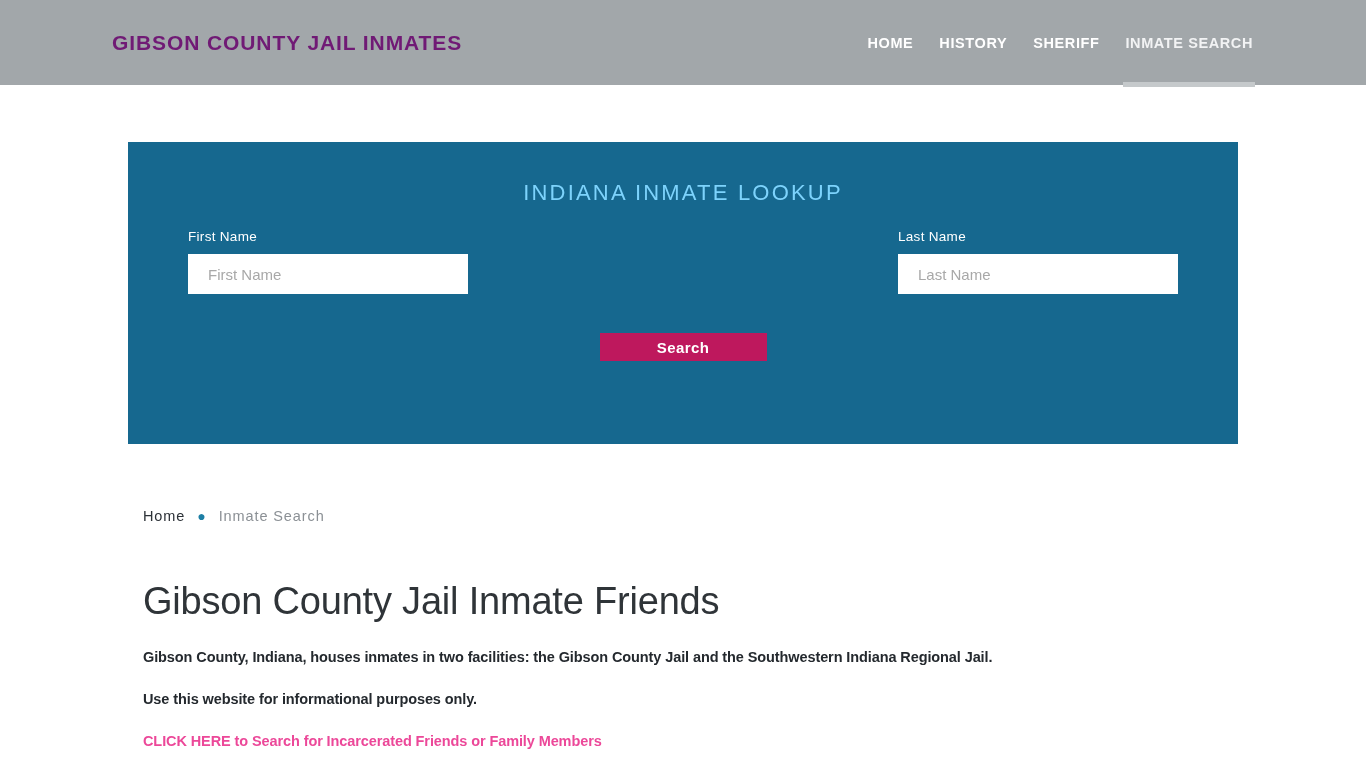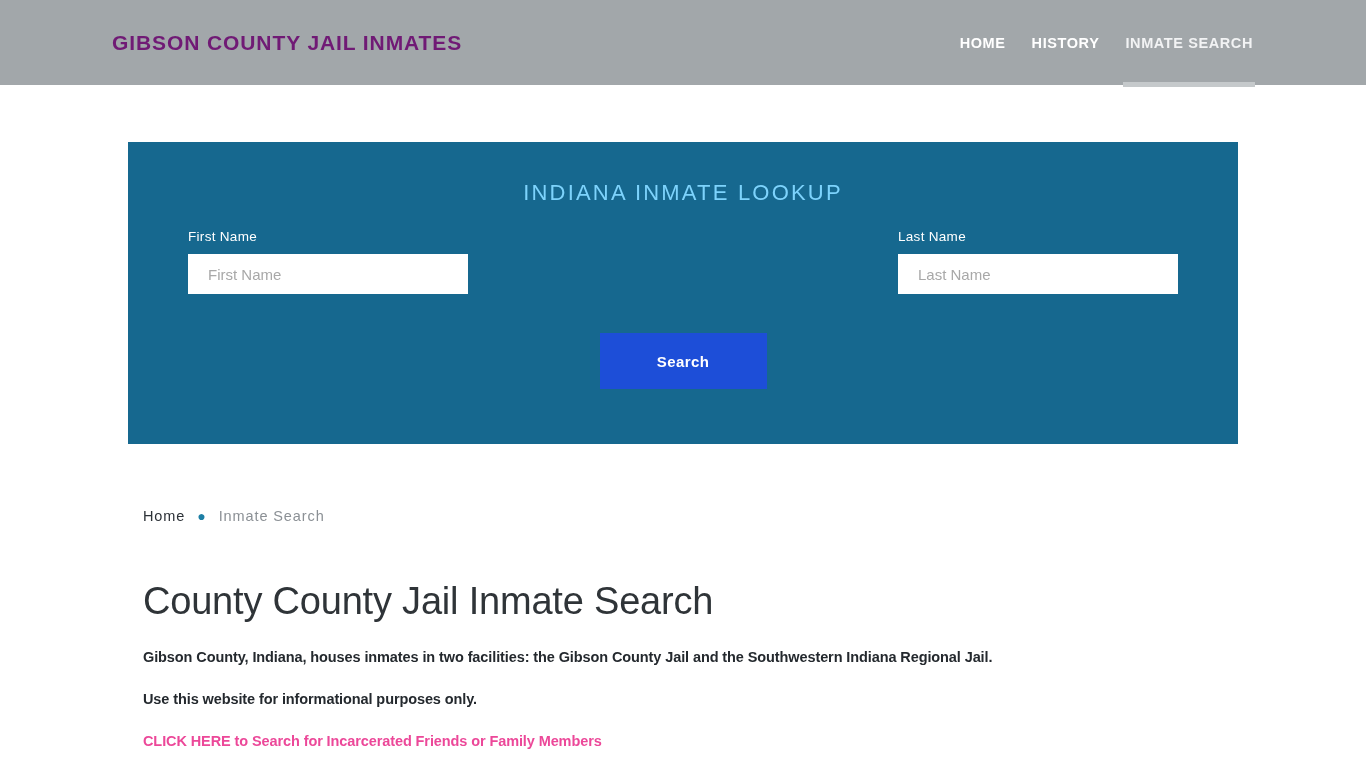--- a/index.html
+++ b/index.html
@@ -112,23 +112,23 @@
     color: #a8a8a8;
     opacity: 1;
   }
   .search-row {
     display: flex;
     justify-content: center;
     margin-top: 39px;
   }
   .search-button {
     width: 167px;
-    height: 56px;
+    height: 28px;
     border: none;
-    background: #1d4ed8;
+    background: #be185d;
     color: #ffffff;
     font-family: "Liberation Sans", sans-serif;
     font-size: 15px;
     font-weight: bold;
     letter-spacing: 0.4px;
     cursor: pointer;
   }
 
   
   .content {
@@ -182,20 +182,21 @@
 </style>
 </head>
 <body>
 
 <header class="site-header">
   <div class="site-title">GIBSON COUNTY JAIL INMATES</div>
 
   <nav class="main-nav">
     <a class="nav-item" href="#">HOME</a>
     <a class="nav-item" href="#">HISTORY</a>
+    <a class="nav-item" href="#">SHERIFF</a>
     <a class="nav-item is-active" href="#">INMATE SEARCH</a>
   </nav>
 </header>
 
 <div class="lookup-wrap">
   <section class="lookup-panel">
     <h2 class="lookup-title">INDIANA INMATE LOOKUP</h2>
 
     <div class="field-row">
 
@@ -219,21 +220,21 @@
 </div>
 
 <main class="content">
 
   <div class="breadcrumb">
     <a class="crumb-home" href="#">Home</a>
     <span class="crumb-sep">●</span>
     <span class="crumb-current">Inmate Search</span>
   </div>
 
-  <h1 class="page-title">County County Jail Inmate Search</h1>
+  <h1 class="page-title">Gibson County Jail Inmate Friends</h1>
 
   <p class="body-text">Gibson County, Indiana, houses inmates in two facilities: the Gibson County Jail and the Southwestern Indiana Regional Jail.</p>
 
   <p class="body-text">Use this website for informational purposes only.</p>
 
   <a class="body-link" href="#">CLICK HERE to Search for Incarcerated Friends or Family Members</a>
 
 </main>
 
 </body></html>

